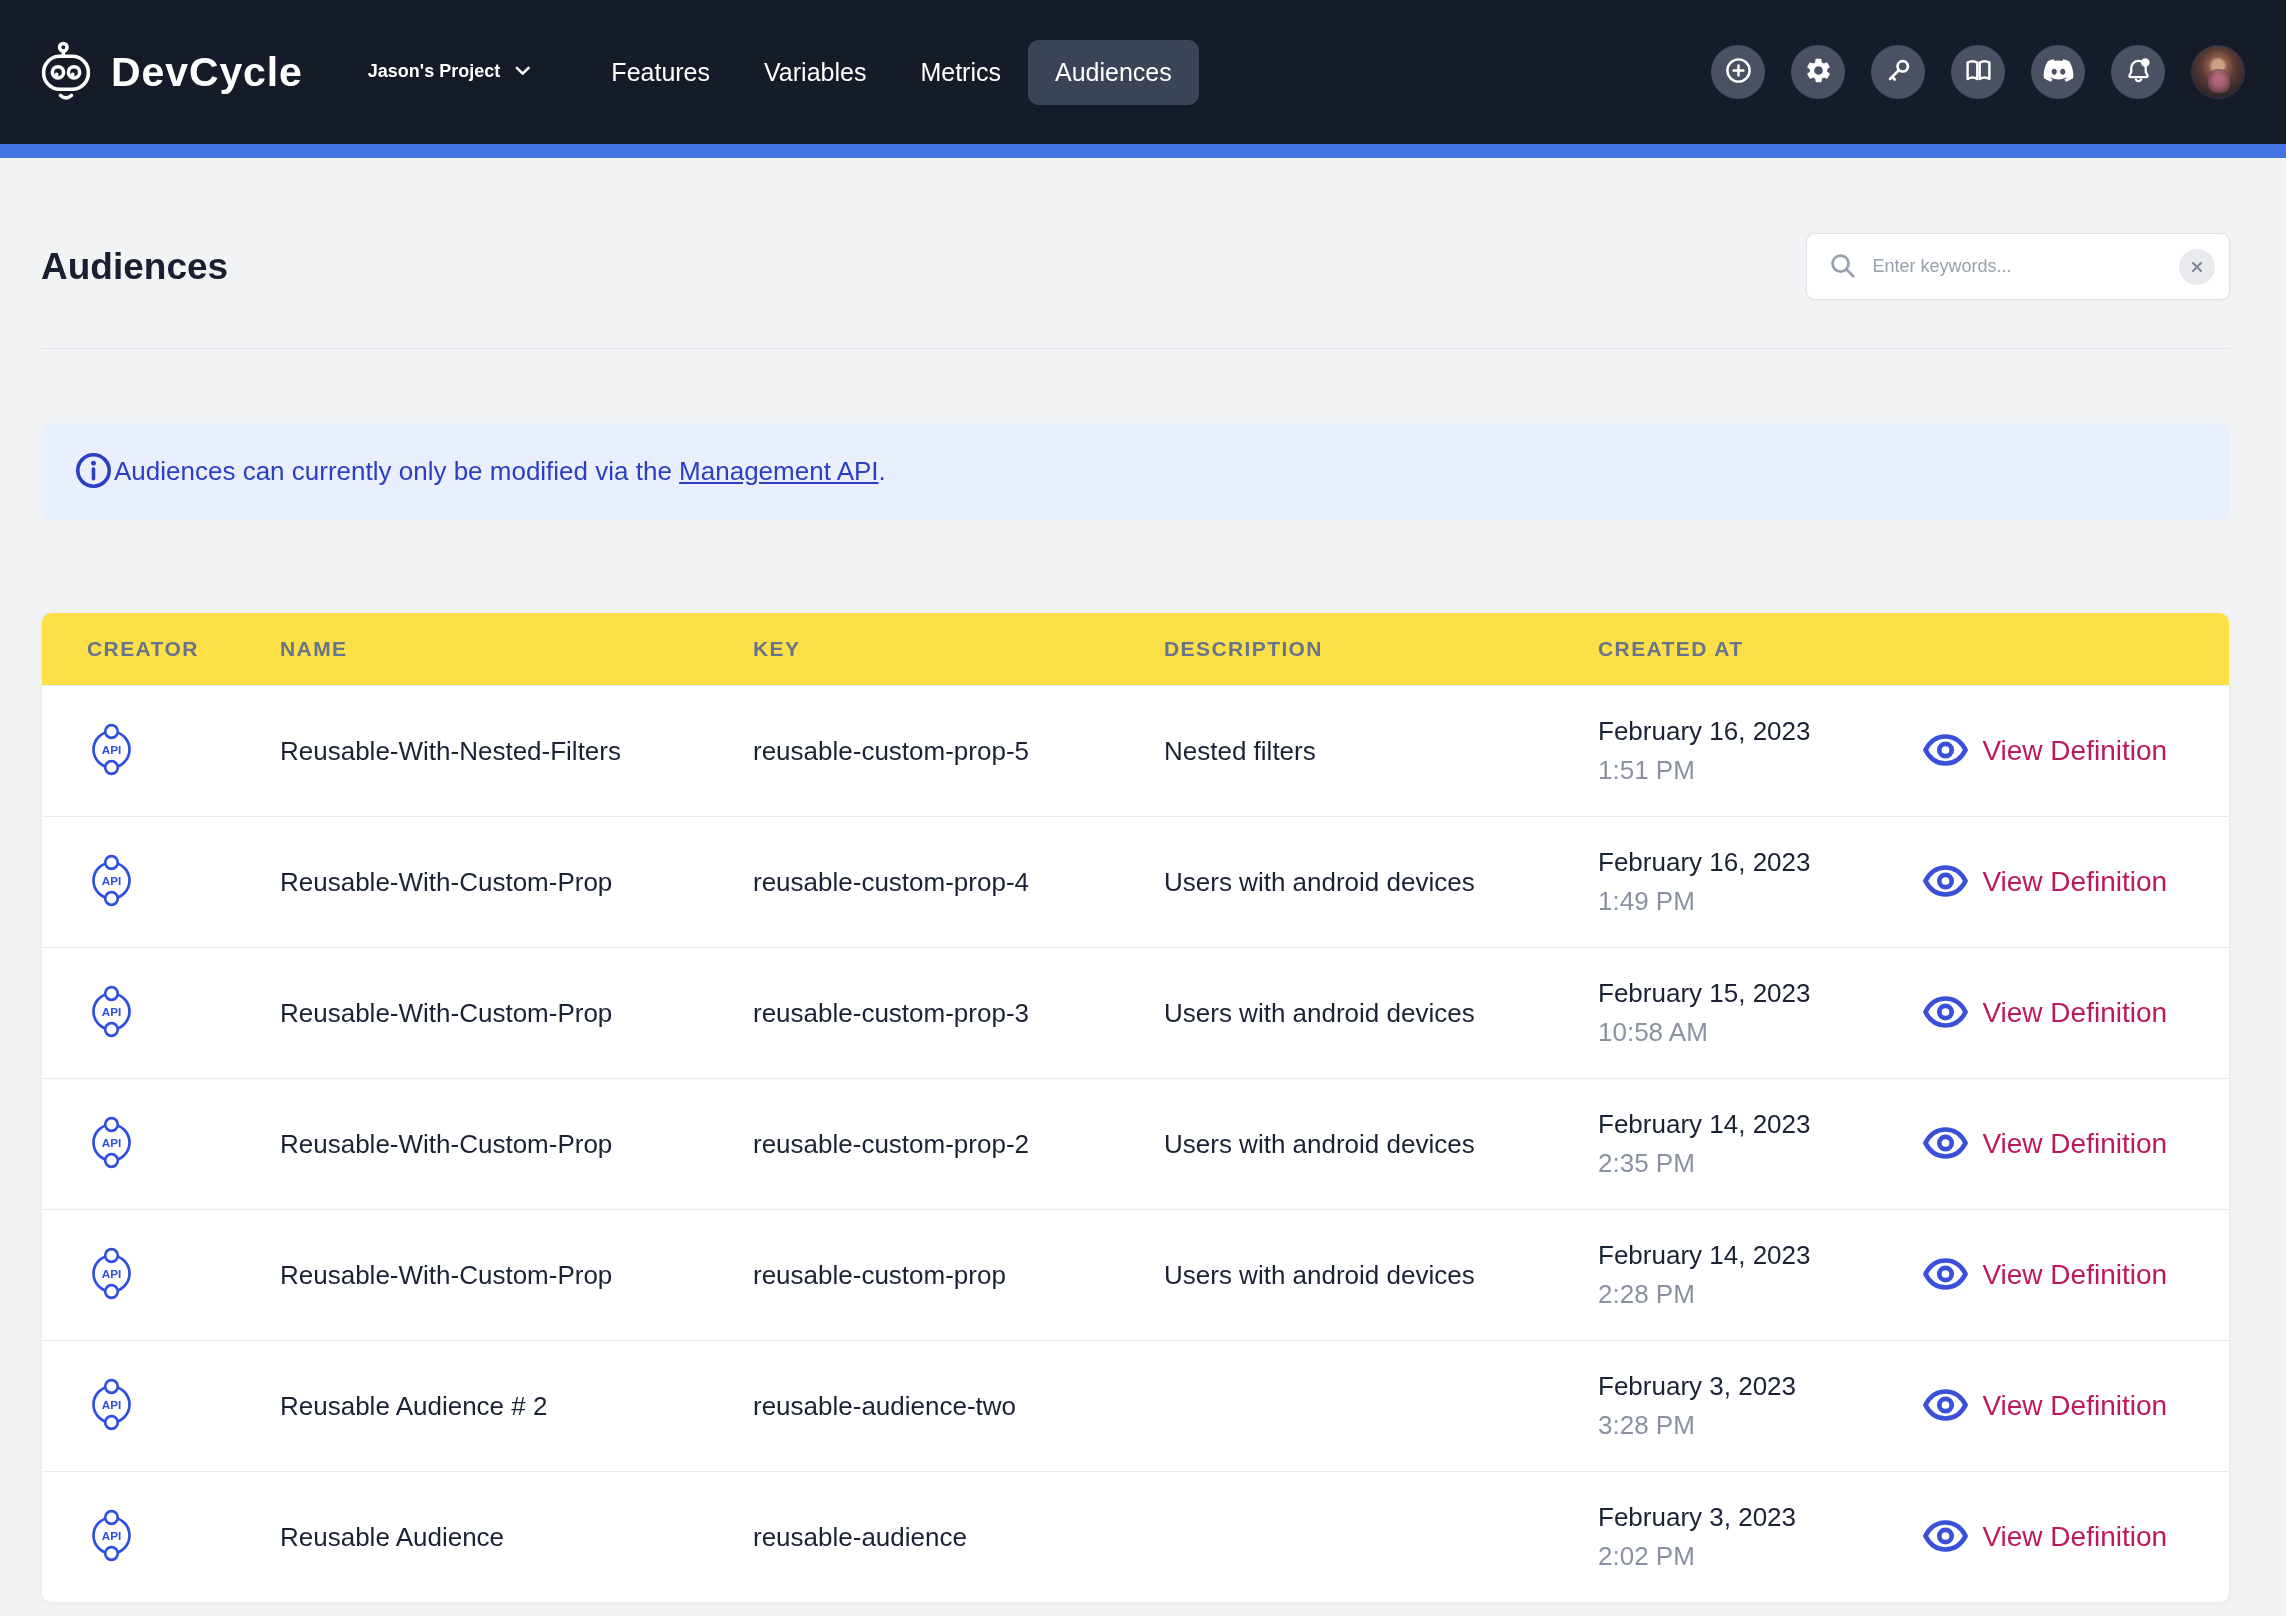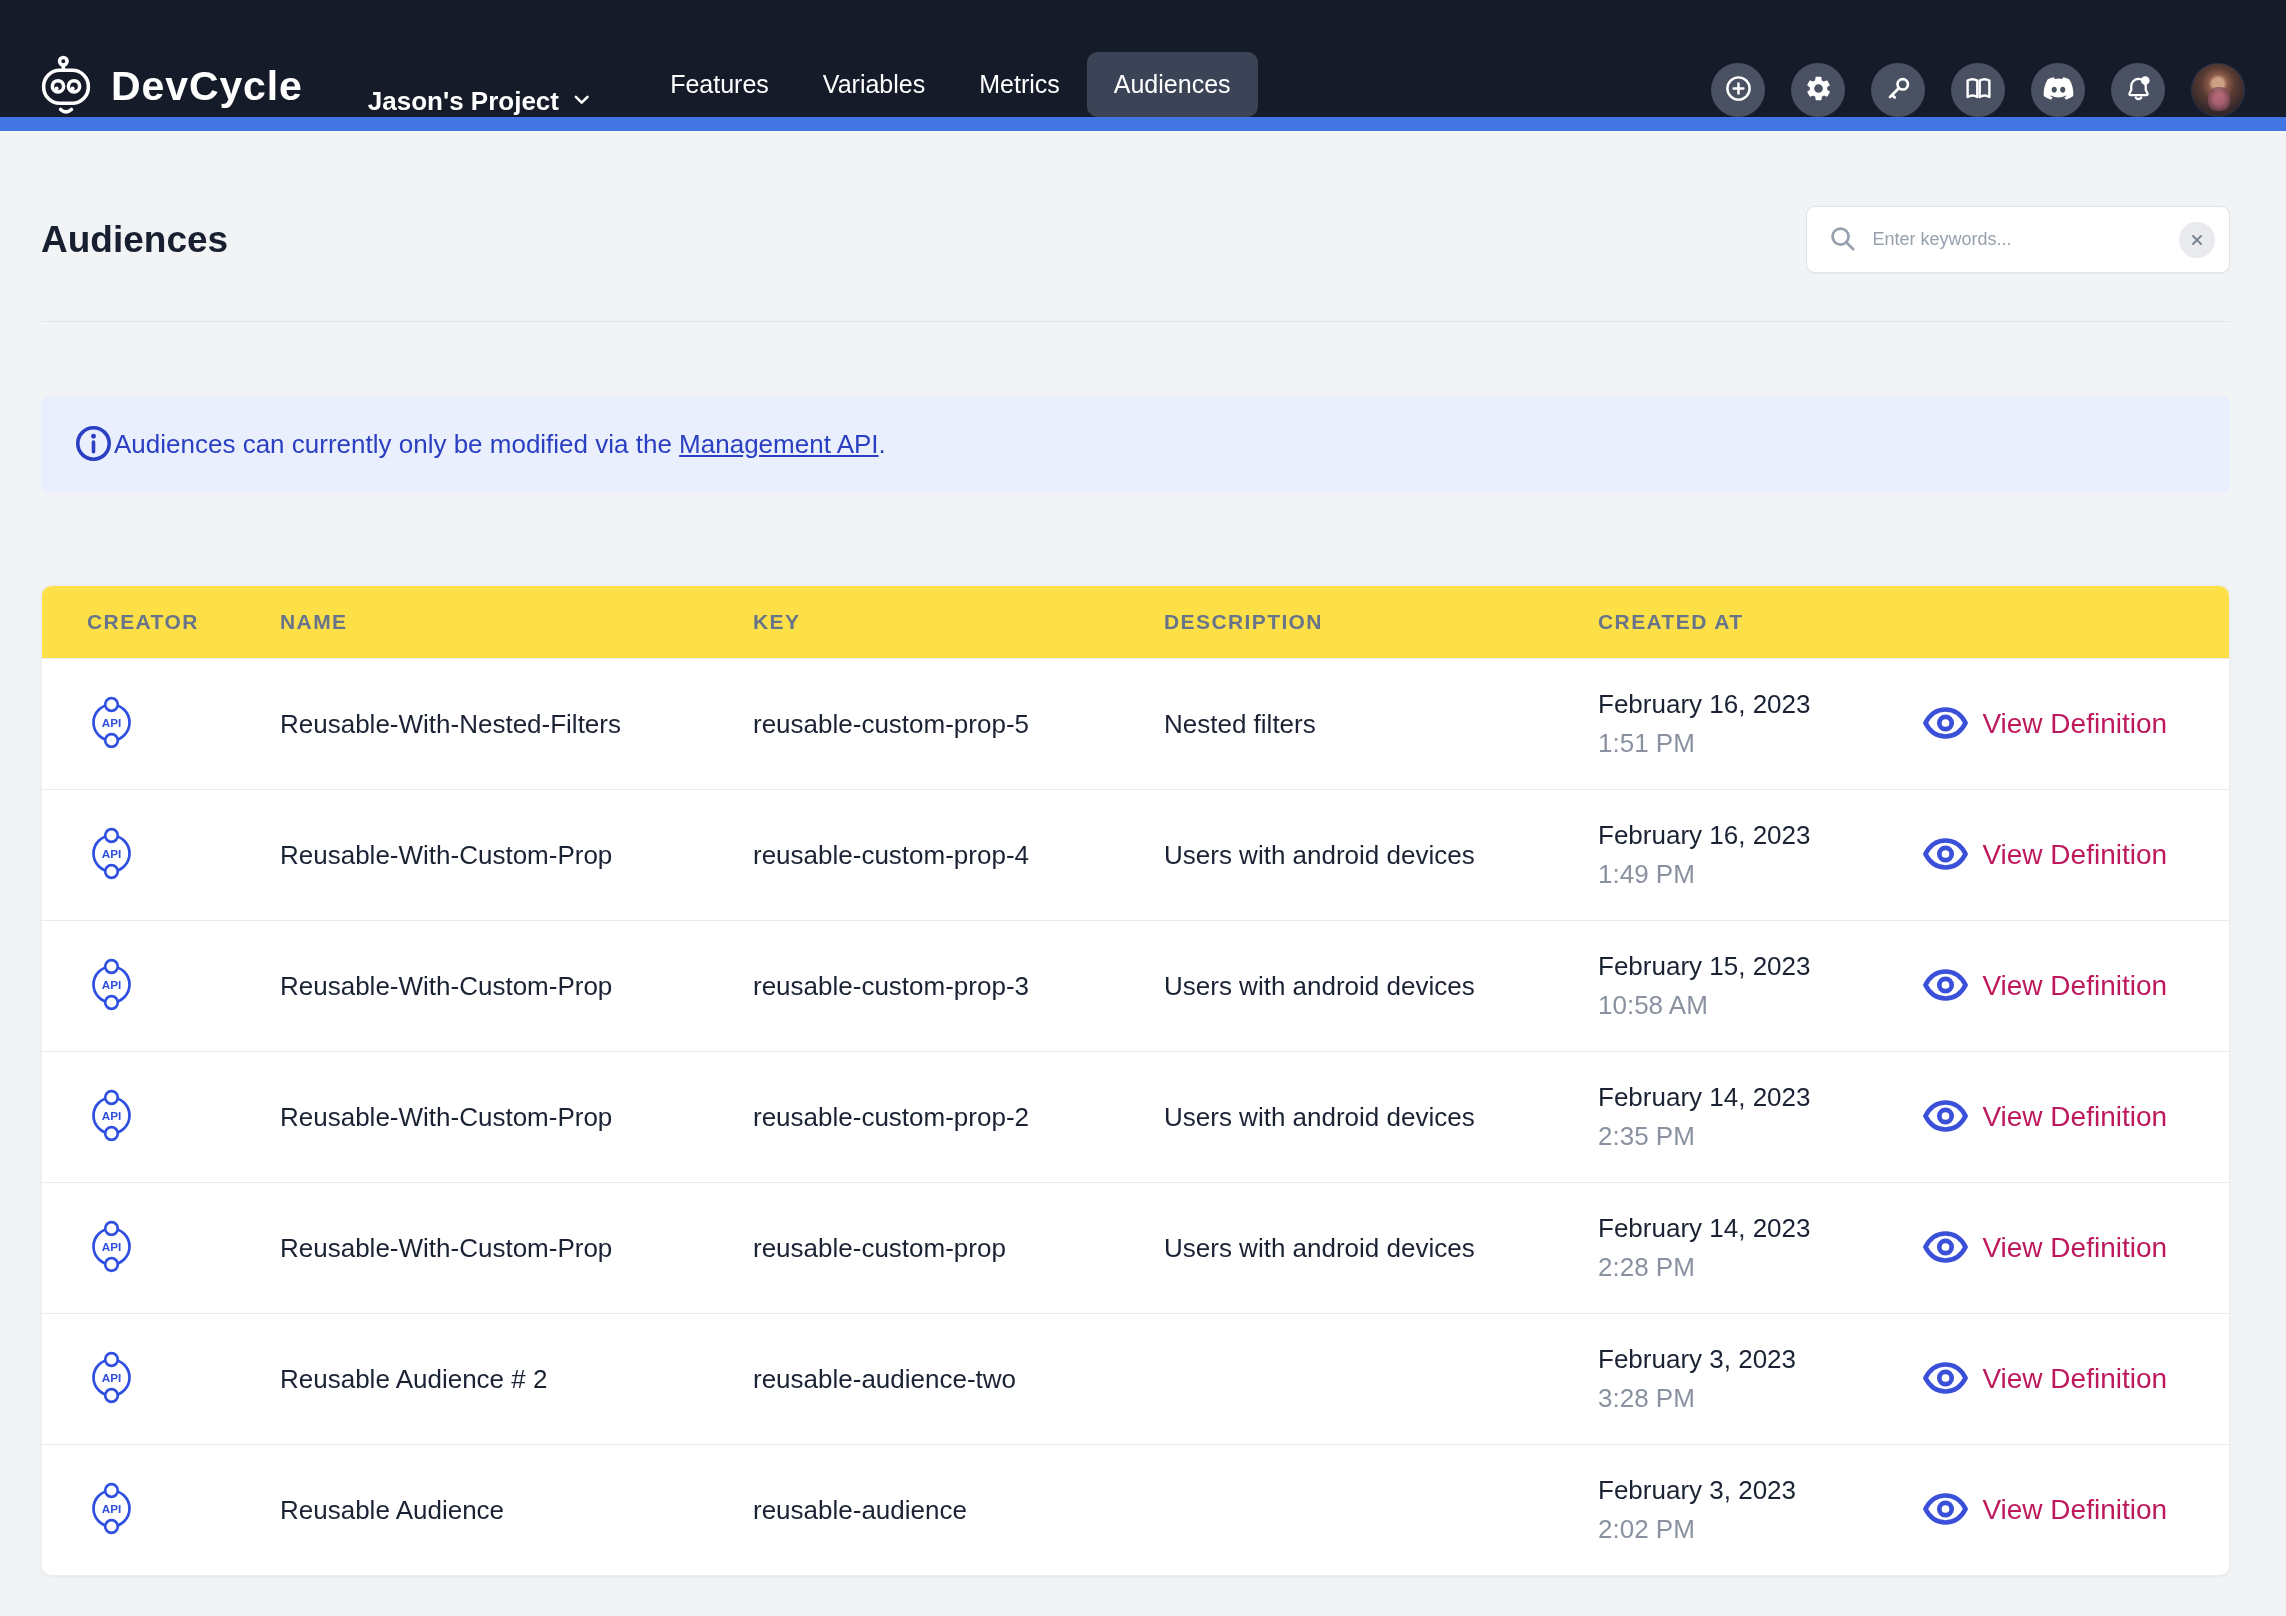--- a/index.html
+++ b/index.html
@@ -1,24 +1,24 @@
 <!DOCTYPE html>
 <html style="font-size:14.4px"><head>
 <meta charset="utf-8">
 <style>
   * { margin:0; padding:0; box-sizing:border-box; }
   html,body { width:2286px; height:1617px; overflow:hidden; }
   body { background:#F2F3F5; font-family:"Liberation Sans", sans-serif; color:#1A2233; }
 
   
-  .topnav { height:117px; background:#151B29; display:flex; align-items:flex-end; padding:0 41px; }
+  .topnav { height:144px; background:#151B29; display:flex; align-items:center; padding:0 41px; }
   .brand { display:flex; align-items:center; gap:20px; }
   .brand-name { color:#fff; font-size:41px; font-weight:800; letter-spacing:0.9px; }
   .project { display:flex; align-items:center; gap:10.8px; margin-left:65px; cursor:pointer; }
-  .project-label { color:#fff; font-size:26px; font-weight:600; }
+  .project-label { color:#fff; font-size:18px; font-weight:600; }
   .primary-nav { display:flex; align-items:center; margin-left:50px; }
   .nav-item { color:#fff; font-size:25px; font-weight:500; padding:18px 27px; border-radius:10.8px; cursor:pointer; }
   .nav-item.active { background:#3B4456; }
   .nav-actions { margin-left:auto; display:flex; align-items:center; gap:26px; }
   .icon-btn { width:54px; height:54px; border-radius:50%; background:#4A5162; display:grid; place-items:center; cursor:pointer; }
   .avatar { width:54px; height:54px; border-radius:50%; cursor:pointer; border:0.9px solid #2b3550;
     background: radial-gradient(circle at 50% 38%, #caa183 0 14%, #8e5c4a 22%, #5a3c33 40%, #35282a 70%, #241d22 100%);
     position:relative; overflow:hidden; }
   .avatar::after { content:""; position:absolute; left:16px; top:23.4px; width:21.6px; height:23.4px; border-radius:40%;
     background: radial-gradient(circle, #c76f8a 0 30%, #7d4a55 70%, transparent 100%); opacity:.75; }

